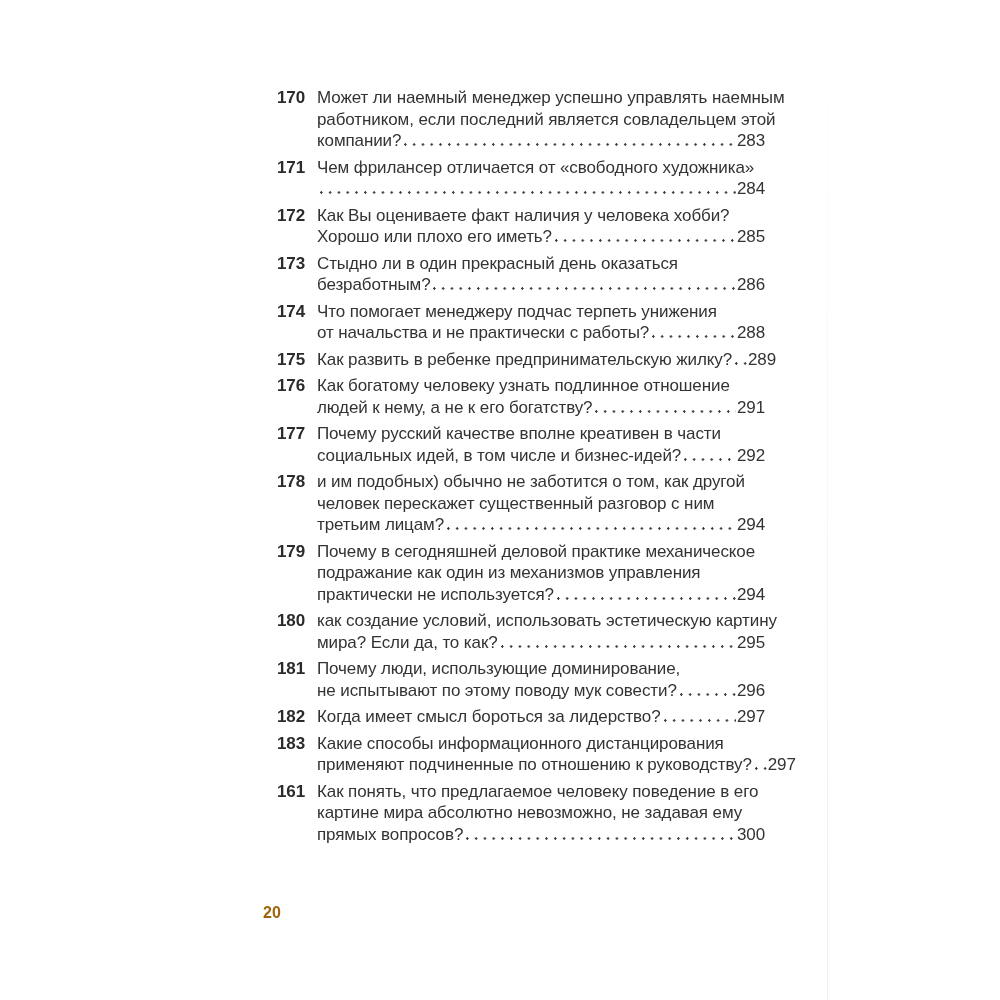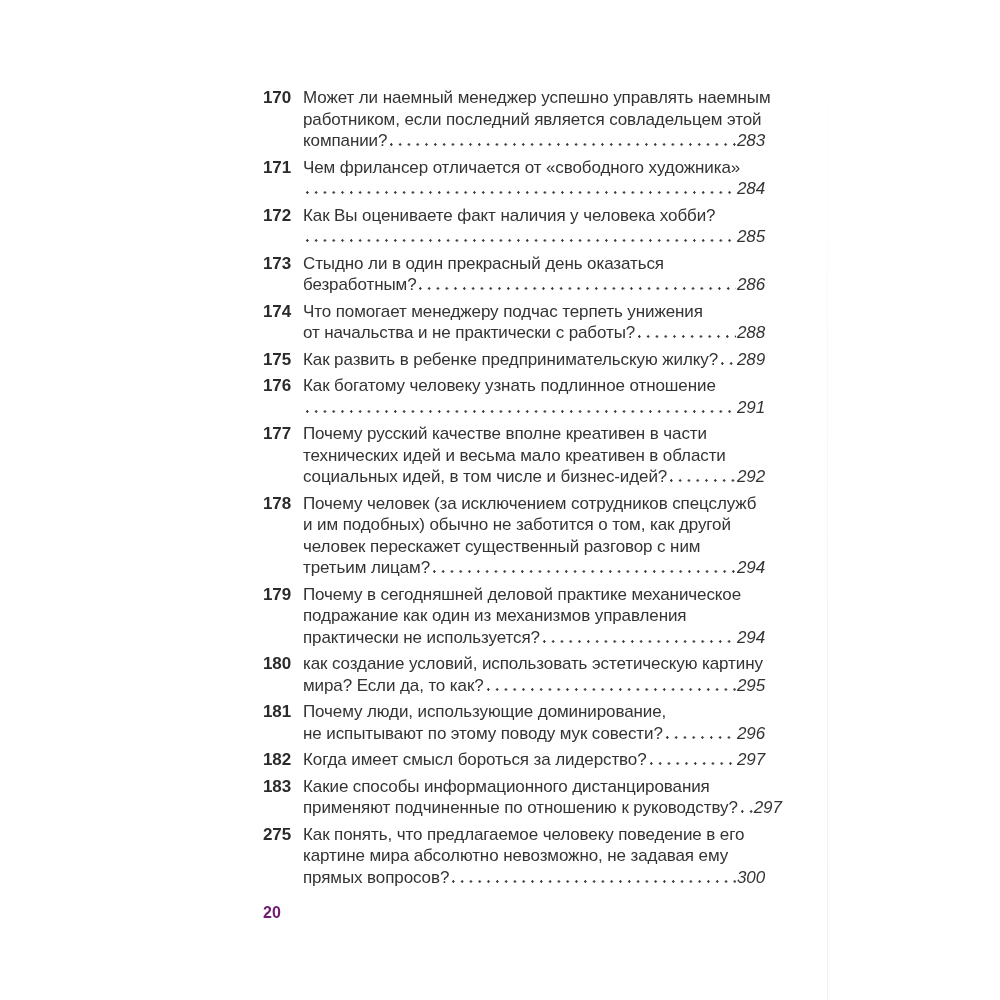--- a/index.html
+++ b/index.html
@@ -11,39 +11,39 @@
     overflow:hidden;
   }
   .page-edge{
     position:absolute;top:0;bottom:0;left:827px;width:1px;
     background:linear-gradient(to bottom, rgba(0,0,0,0) 0%, rgba(0,0,0,0.04) 55%, rgba(0,0,0,0.06) 100%);
   }
   .toc{
     position:absolute;left:263px;top:87px;width:502px;
     font-size:17px;line-height:21.5px;letter-spacing:-0.1px;
   }
-  .entry{display:flex;margin:0 0 5px 0;}
+  .entry{display:flex;margin:0 0 5px 14px;}
   .num{
     flex:0 0 40px;font-weight:bold;color:#2b2b2b;
   }
   .body{flex:1 1 auto;min-width:0;}
   .line{white-space:nowrap;}
   .lastline{display:flex;align-items:baseline;}
   .lastline .t{white-space:nowrap;flex:0 0 auto;}
   .leader{
     flex:1 1 auto;height:3px;margin:0 1px 0 3px;min-width:12px;
     background-image:radial-gradient(circle at 1.3px 1.5px, #3c3c3c 1.05px, rgba(0,0,0,0) 1.35px);
     background-size:8.8px 3px;
     background-repeat:repeat-x;
     background-position:left bottom;
   }
-  .pg{flex:0 0 auto;text-align:left;font-style:italic;}
+  .pg{flex:0 0 auto;text-align:left;}
   .folio{
     position:absolute;left:263px;top:904px;
-    font-size:16px;font-weight:bold;color:#701a75;letter-spacing:0.2px;
+    font-size:16px;font-weight:bold;color:#a16207;letter-spacing:0.2px;
   }
 </style>
 </head>
 <body>
 
 <div class="page-edge"></div>
 
 <div class="toc">
   <div class="entry">
     <div class="num">170</div>
@@ -67,20 +67,21 @@
           <span class="pg">284</span>
         </div>
       </div>
   </div>
 
   <div class="entry">
     <div class="num">172</div>
     <div class="body">
         <div class="line">Как Вы оцениваете факт наличия у человека хобби?</div>
         <div class="line lastline">
+          <span class="t">Хорошо или плохо его иметь?</span>
           <span class="leader"></span>
           <span class="pg">285</span>
         </div>
       </div>
   </div>
 
   <div class="entry">
     <div class="num">173</div>
     <div class="body">
         <div class="line">Стыдно ли в один прекрасный день оказаться</div>
@@ -113,43 +114,42 @@
           <span class="pg">289</span>
         </div>
       </div>
   </div>
 
   <div class="entry">
     <div class="num">176</div>
     <div class="body">
         <div class="line">Как богатому человеку узнать подлинное отношение</div>
         <div class="line lastline">
+          <span class="t">людей к нему, а не к его богатству?</span>
           <span class="leader"></span>
           <span class="pg">291</span>
         </div>
       </div>
   </div>
 
   <div class="entry">
     <div class="num">177</div>
     <div class="body">
         <div class="line">Почему русский качестве вполне креативен в части</div>
-        <div class="line">технических идей и весьма мало креативен в области</div>
         <div class="line lastline">
           <span class="t">социальных идей, в том числе и бизнес-идей?</span>
           <span class="leader"></span>
           <span class="pg">292</span>
         </div>
       </div>
   </div>
 
   <div class="entry">
     <div class="num">178</div>
     <div class="body">
-        <div class="line">Почему человек (за исключением сотрудников спецслужб</div>
         <div class="line">и им подобных) обычно не заботится о том, как другой</div>
         <div class="line">человек перескажет существенный разговор с ним</div>
         <div class="line lastline">
           <span class="t">третьим лицам?</span>
           <span class="leader"></span>
           <span class="pg">294</span>
         </div>
       </div>
   </div>
 
@@ -207,21 +207,21 @@
         <div class="line">Какие способы информационного дистанцирования</div>
         <div class="line lastline">
           <span class="t">применяют подчиненные по отношению к руководству?</span>
           <span class="leader"></span>
           <span class="pg">297</span>
         </div>
       </div>
   </div>
 
   <div class="entry">
-    <div class="num">275</div>
+    <div class="num">161</div>
     <div class="body">
         <div class="line">Как понять, что предлагаемое человеку поведение в его</div>
         <div class="line">картине мира абсолютно невозможно, не задавая ему</div>
         <div class="line lastline">
           <span class="t">прямых вопросов?</span>
           <span class="leader"></span>
           <span class="pg">300</span>
         </div>
       </div>
   </div>

